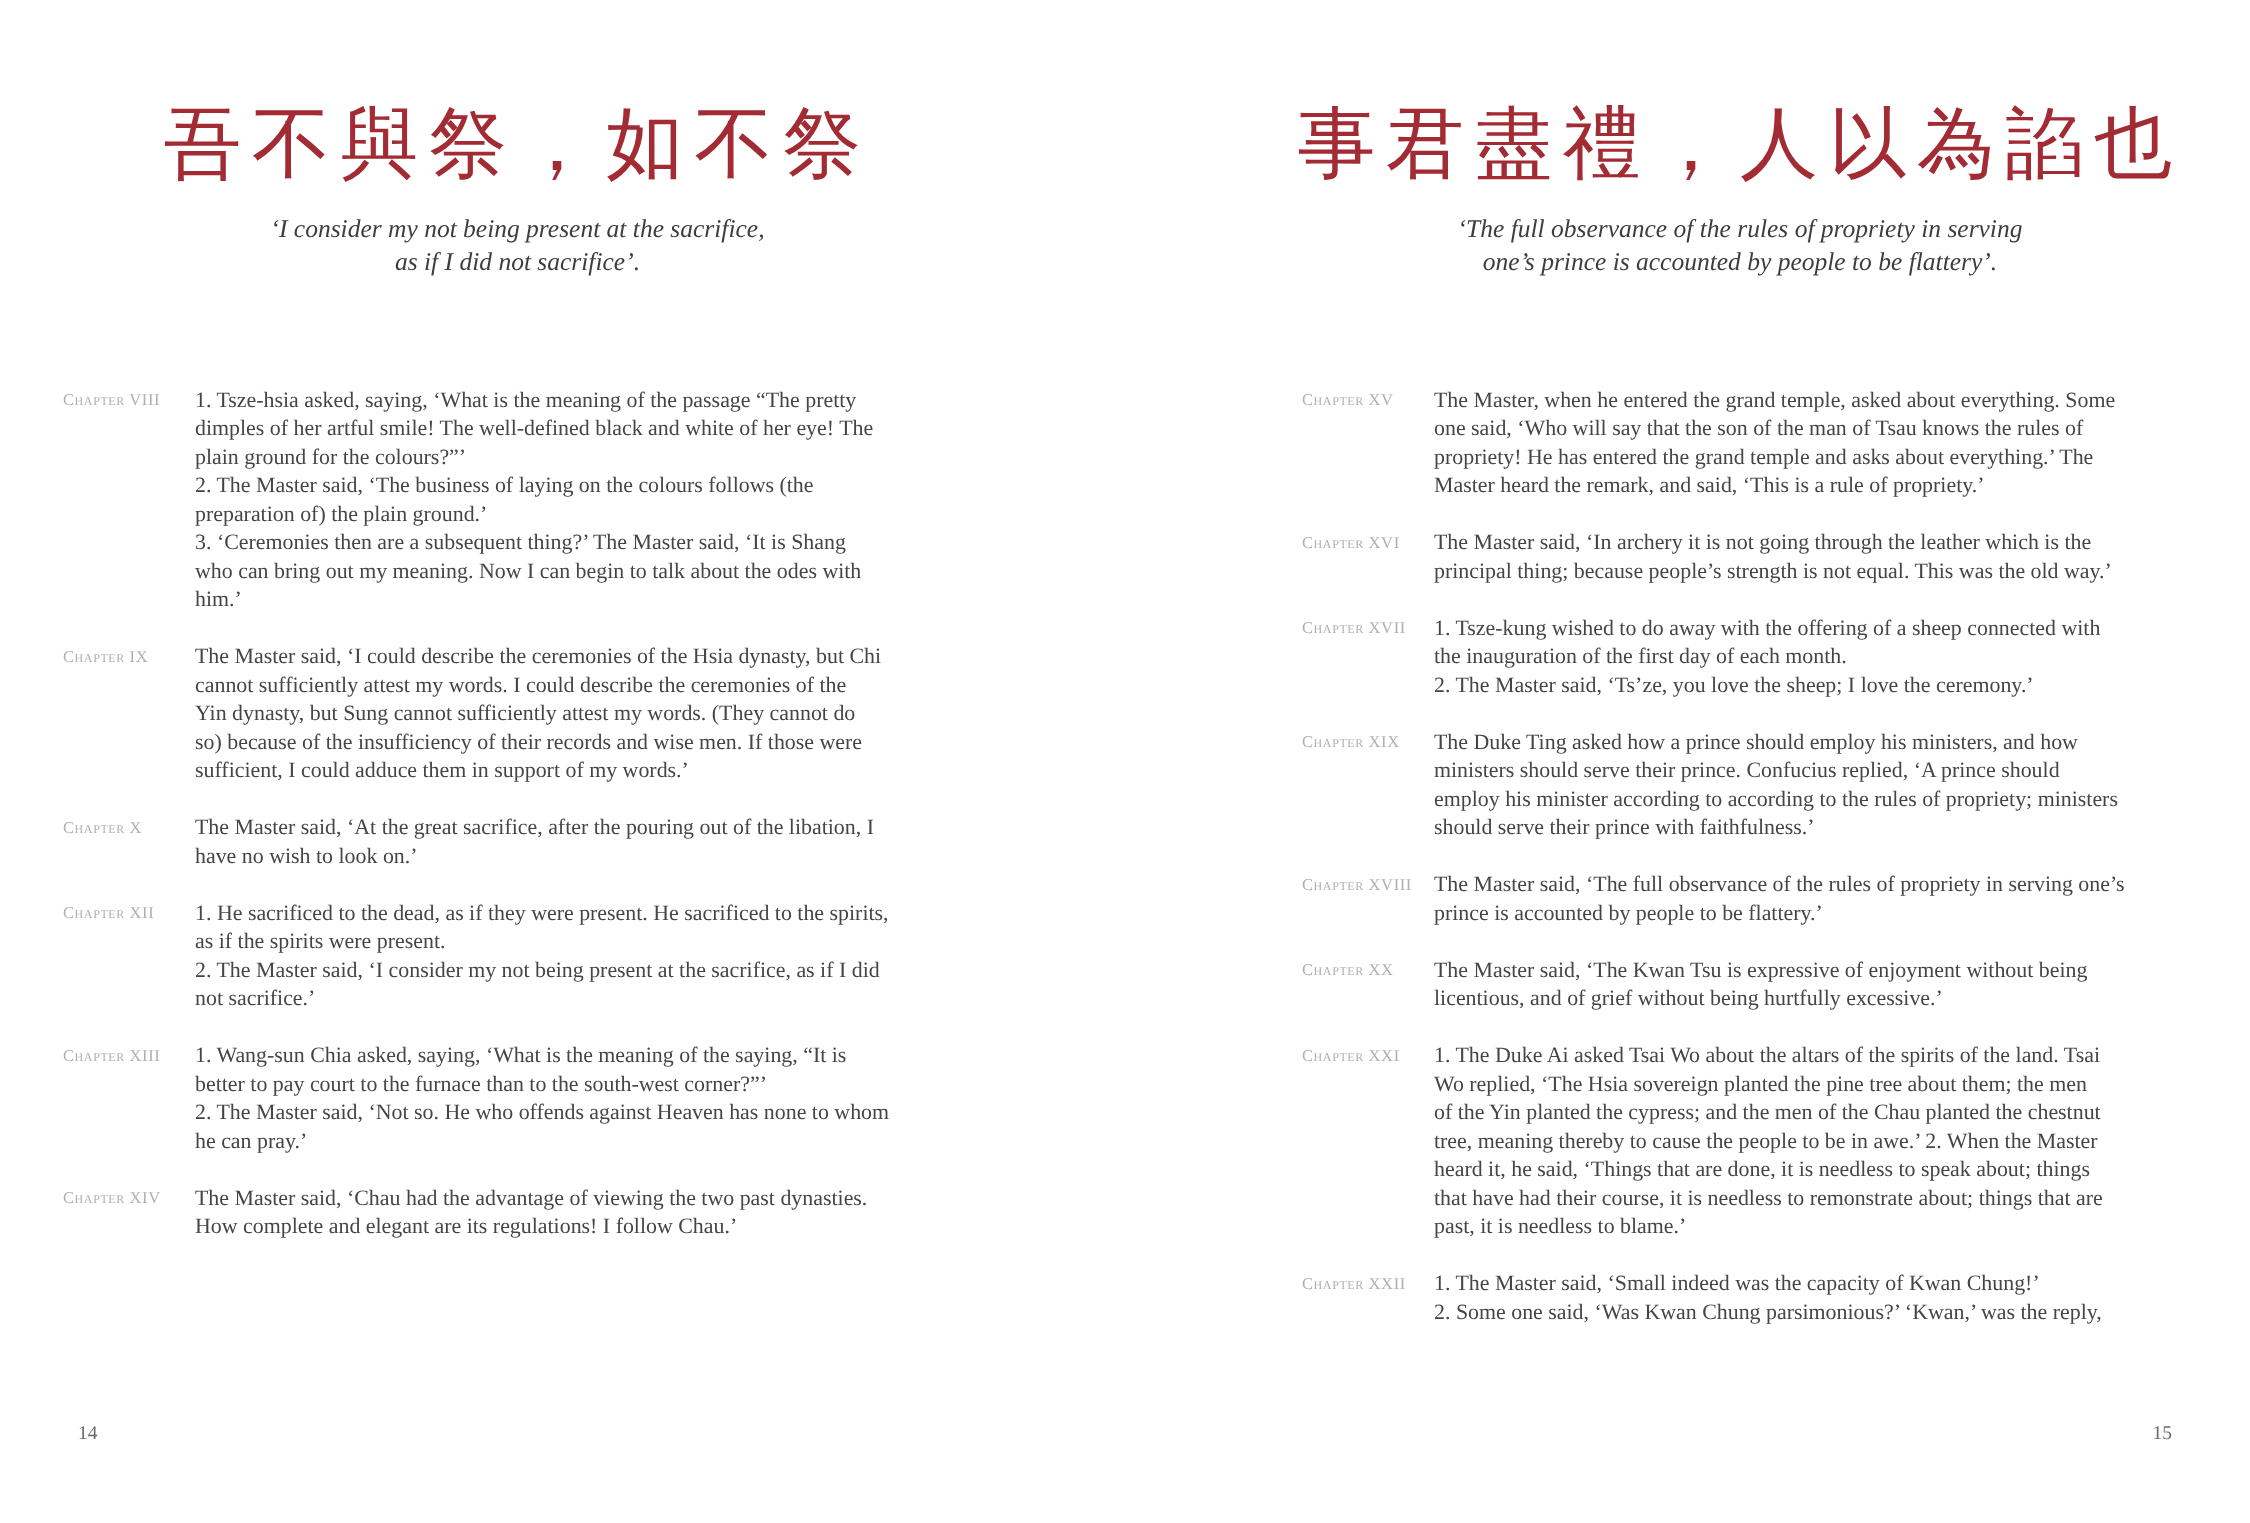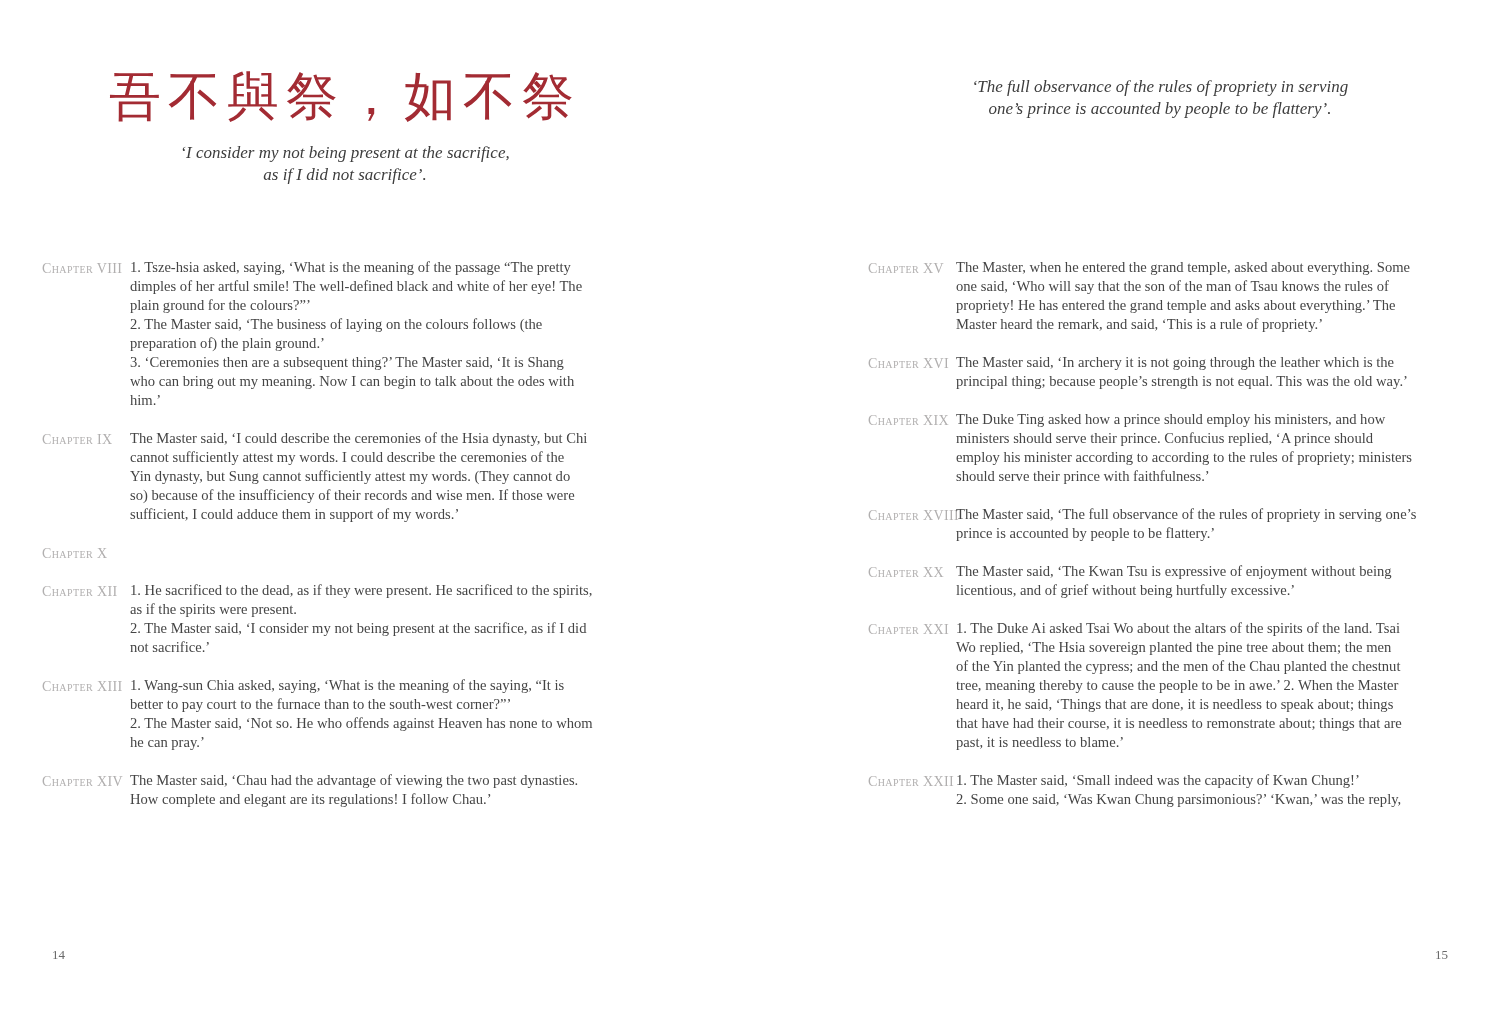--- a/index.html
+++ b/index.html
@@ -45,21 +45,21 @@
 
   .chapters{position:absolute;top:258px;}
   .page.left  .chapters{left:42px;width:600px;}
   .page.right .chapters{left:118px;width:592px;}
 
   .chapter{display:flex;margin-bottom:19px;}
   .chapter-label{
     width:88px;
     flex:0 0 88px;
     font-variant:small-caps;
-    font-size:14px;
+    font-size:11px;
     letter-spacing:0.4px;
     color:var(--label);
     padding-top:3px;
     white-space:nowrap;
   }
   .chapter-text{
     flex:1;
     font-size:14.6px;
     line-height:19px;
     white-space:pre-line;
@@ -102,20 +102,22 @@
       <div class="chapter">
         <div class="chapter-label">Chapter IX</div>
         <div class="chapter-text">The Master said, ‘I could describe the ceremonies of the Hsia dynasty, but Chi
 cannot sufficiently attest my words. I could describe the ceremonies of the
 Yin dynasty, but Sung cannot sufficiently attest my words. (They cannot do
 so) because of the insufficiency of their records and wise men. If those were
 sufficient, I could adduce them in support of my words.’</div>
       </div>
       <div class="chapter">
         <div class="chapter-label">Chapter X</div>
+        <div class="chapter-text">The Master said, ‘At the great sacrifice, after the pouring out of the libation, I
+have no wish to look on.’</div>
       </div>
       <div class="chapter">
         <div class="chapter-label">Chapter XII</div>
         <div class="chapter-text">1. He sacrificed to the dead, as if they were present. He sacrificed to the spirits,
 as if the spirits were present.
 2. The Master said, ‘I consider my not being present at the sacrifice, as if I did
 not sacrifice.’</div>
       </div>
       <div class="chapter">
         <div class="chapter-label">Chapter XIII</div>
@@ -129,36 +131,43 @@
         <div class="chapter-text">The Master said, ‘Chau had the advantage of viewing the two past dynasties.
 How complete and elegant are its regulations! I follow Chau.’</div>
       </div>
     </div>
 
     <div class="page-number">14</div>
   </div>
 
   <div class="page right">
     <div class="masthead">
+      <div class="chinese-title">事君盡禮，人以為諂也</div>
       <div class="translation">‘The full observance of the rules of propriety in serving
 one’s prince is accounted by people to be flattery’.</div>
     </div>
 
     <div class="chapters">
       <div class="chapter">
         <div class="chapter-label">Chapter XV</div>
         <div class="chapter-text">The Master, when he entered the grand temple, asked about everything. Some
 one said, ‘Who will say that the son of the man of Tsau knows the rules of
 propriety! He has entered the grand temple and asks about everything.’ The
 Master heard the remark, and said, ‘This is a rule of propriety.’</div>
       </div>
       <div class="chapter">
         <div class="chapter-label">Chapter XVI</div>
         <div class="chapter-text">The Master said, ‘In archery it is not going through the leather which is the
 principal thing; because people’s strength is not equal. This was the old way.’</div>
+      </div>
+      <div class="chapter">
+        <div class="chapter-label">Chapter XVII</div>
+        <div class="chapter-text">1. Tsze-kung wished to do away with the offering of a sheep connected with
+the inauguration of the first day of each month.
+2. The Master said, ‘Ts’ze, you love the sheep; I love the ceremony.’</div>
       </div>
       <div class="chapter">
         <div class="chapter-label">Chapter XIX</div>
         <div class="chapter-text">The Duke Ting asked how a prince should employ his ministers, and how
 ministers should serve their prince. Confucius replied, ‘A prince should
 employ his minister according to according to the rules of propriety; ministers
 should serve their prince with faithfulness.’</div>
       </div>
       <div class="chapter">
         <div class="chapter-label">Chapter XVIII</div>

